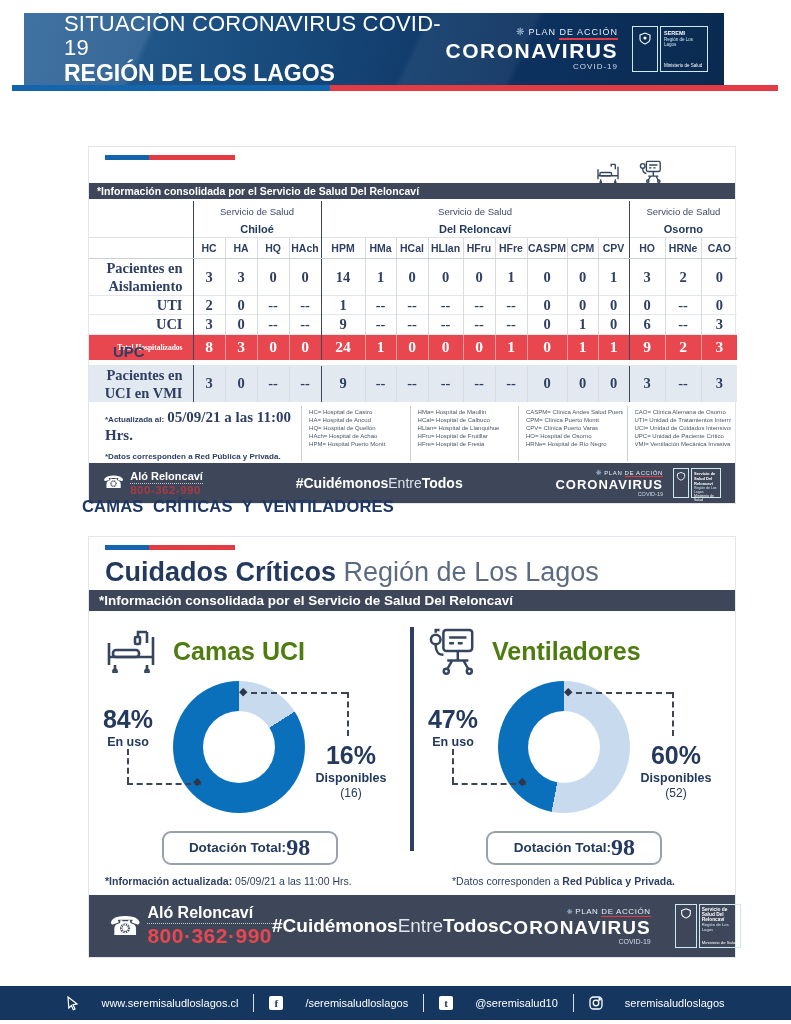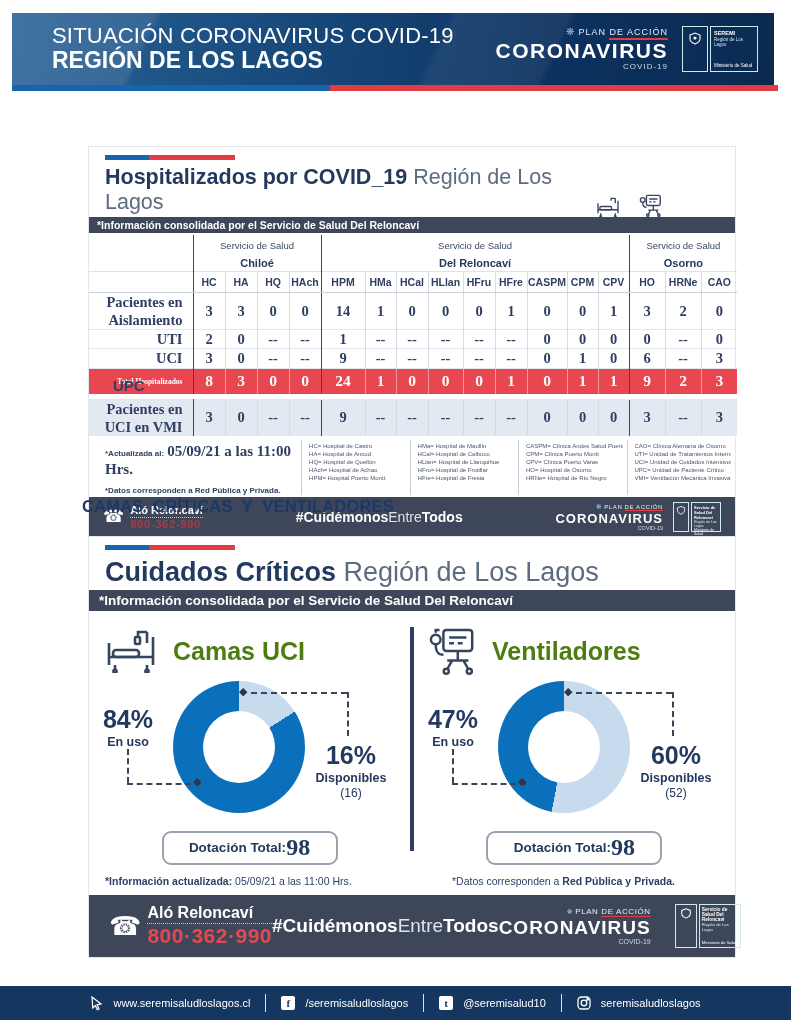--- a/index.html
+++ b/index.html
@@ -1,20 +1,20 @@
 <!DOCTYPE html>
 <html><head>
 <meta charset="utf-8">
 <style>
   * { margin:0; padding:0; box-sizing:border-box; }
   body { background:#f2f2f2; font-family:"Liberation Sans",sans-serif; }
   .page { position:relative; width:791px; height:1024px; background:#ffffff; margin:0 auto; overflow:hidden; }
 
   
-  .top-header{ position:absolute; left:12px; top:13px; width:762px; height:72px;
+  .top-header{ position:absolute; left:24px; top:13px; width:700px; height:72px;
     background:
       linear-gradient(115deg, rgba(255,255,255,.10) 0 18%, rgba(255,255,255,0) 19% 55%, rgba(255,255,255,.06) 56% 70%, rgba(255,255,255,0) 71%),
       linear-gradient(100deg,#2a6298 0%,#17497a 38%,#0d3260 70%,#0a2a50 100%);
     display:flex; align-items:center; color:#fff; }
   .top-titles{ margin-left:40px; line-height:1.12; }
   .top-titles .t1{ font-size:22px; font-weight:400; letter-spacing:.2px; }
   .top-titles .t2{ font-size:23px; font-weight:700; }
   .brand{ margin-left:auto; text-align:right; margin-right:14px; line-height:1; }
   .brand .plan-row{ font-size:9px; letter-spacing:1px; color:#e8eef6; }
   .brand .plan-row .virus{ color:#9db9d8; font-size:10px; margin-right:3px; }
@@ -146,21 +146,21 @@
   .dotacion{ width:176px; margin:6px auto 0; border:2px solid #99a1ad; border-radius:9px; text-align:center; padding:2px 0 4px; display:flex; align-items:center; justify-content:center; }
   .dot-label{ font-size:13.5px; font-weight:700; color:#24395e; }
   .dot-value{ font-family:"Liberation Serif",serif; font-size:24px; font-weight:700; color:#24395e; line-height:1; }
   .cc-notes{ display:flex; margin:10px 0 8px; font-size:10.5px; color:#2e3f63; }
   .cc-note-left{ margin-left:16px; }
   .cc-note-right{ margin-left:auto; margin-right:60px; }
   .cc-notes .b{ font-weight:700; }
 
   
   .page-footer{ position:absolute; left:0; top:986px; width:791px; height:34px; background:#14365f; display:flex; align-items:center; justify-content:center; color:#fff; }
-  .pf-item{ display:flex; align-items:center; gap:10px; font-size:11px; cursor:pointer; }
+  .pf-item{ display:flex; align-items:center; gap:22px; font-size:11px; cursor:pointer; }
   .pf-sep{ width:1px; height:18px; background:rgba(255,255,255,.85); margin:0 15px; }
   .sq-icon{ width:14px; height:14px; background:#fff; color:#14365f; border-radius:2px; font-weight:700; font-size:11px; display:flex; align-items:center; justify-content:center; font-family:"Liberation Serif",serif; }
   svg{ display:block; }
 </style>
 </head>
 <body>
 
 <div class="page">
 
   <div class="top-header">
@@ -186,21 +186,20 @@
         <div class="b3">Ministerio de Salud</div>
       </div>
     </div>
   </div>
   <div class="stripe"></div>
 
 
   <div id="card1" class="card">
     <div class="mini-flag"></div>
     <div class="title-row">
-      <div class="card-title"><span class="bold">Hospitalizados por COVID_19</span><span class="reg"> Región de Los Lagos</span></div>
       <div class="title-icons">
         <span>
           <svg width="26" height="20" viewBox="0 0 56 44" fill="none" stroke="#36455f" stroke-width="3">
             <path d="M6 14 v22 M50 8 v28 M6 28 h44 M12 36 v5 M44 36 v5"></path>
               <rect x="10" y="21" width="26" height="7" rx="3"></rect>
               <path d="M44 3 v11 M44 3 h-9 v5"></path>
               <circle cx="12" cy="42.5" r="1.5"></circle>
               <circle cx="44" cy="42.5" r="1.5"></circle>
           </svg>
         </span>

